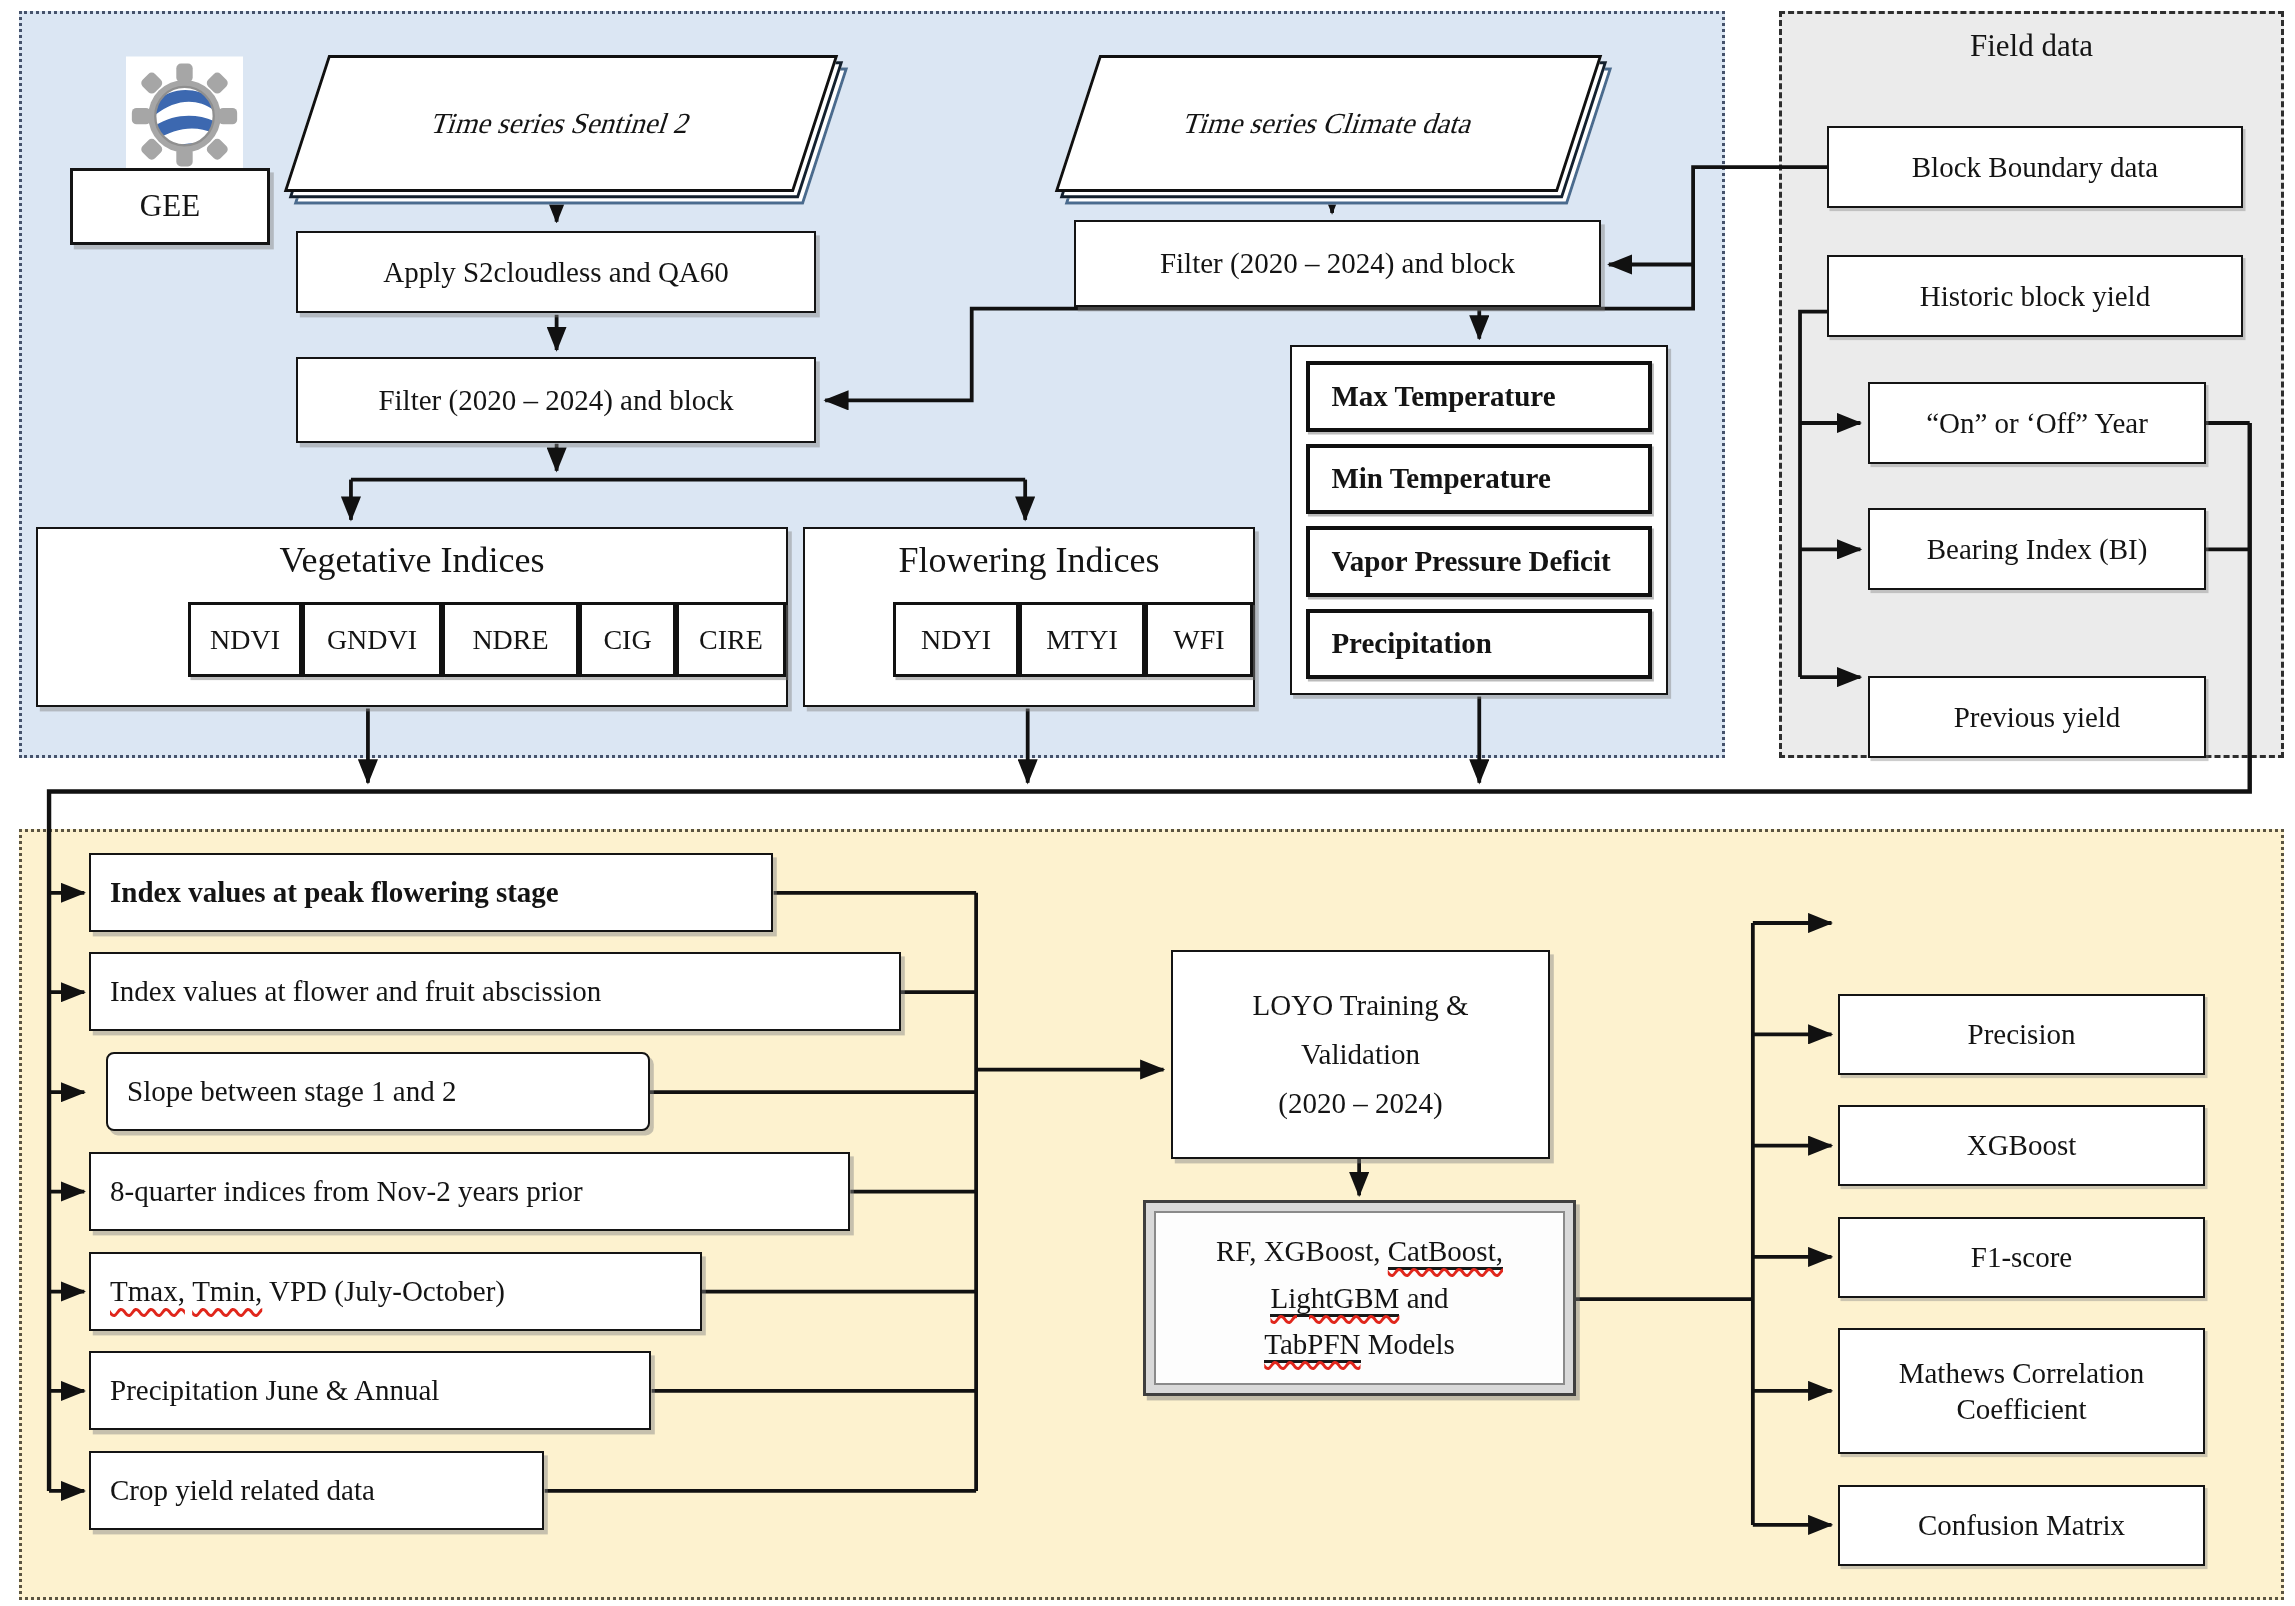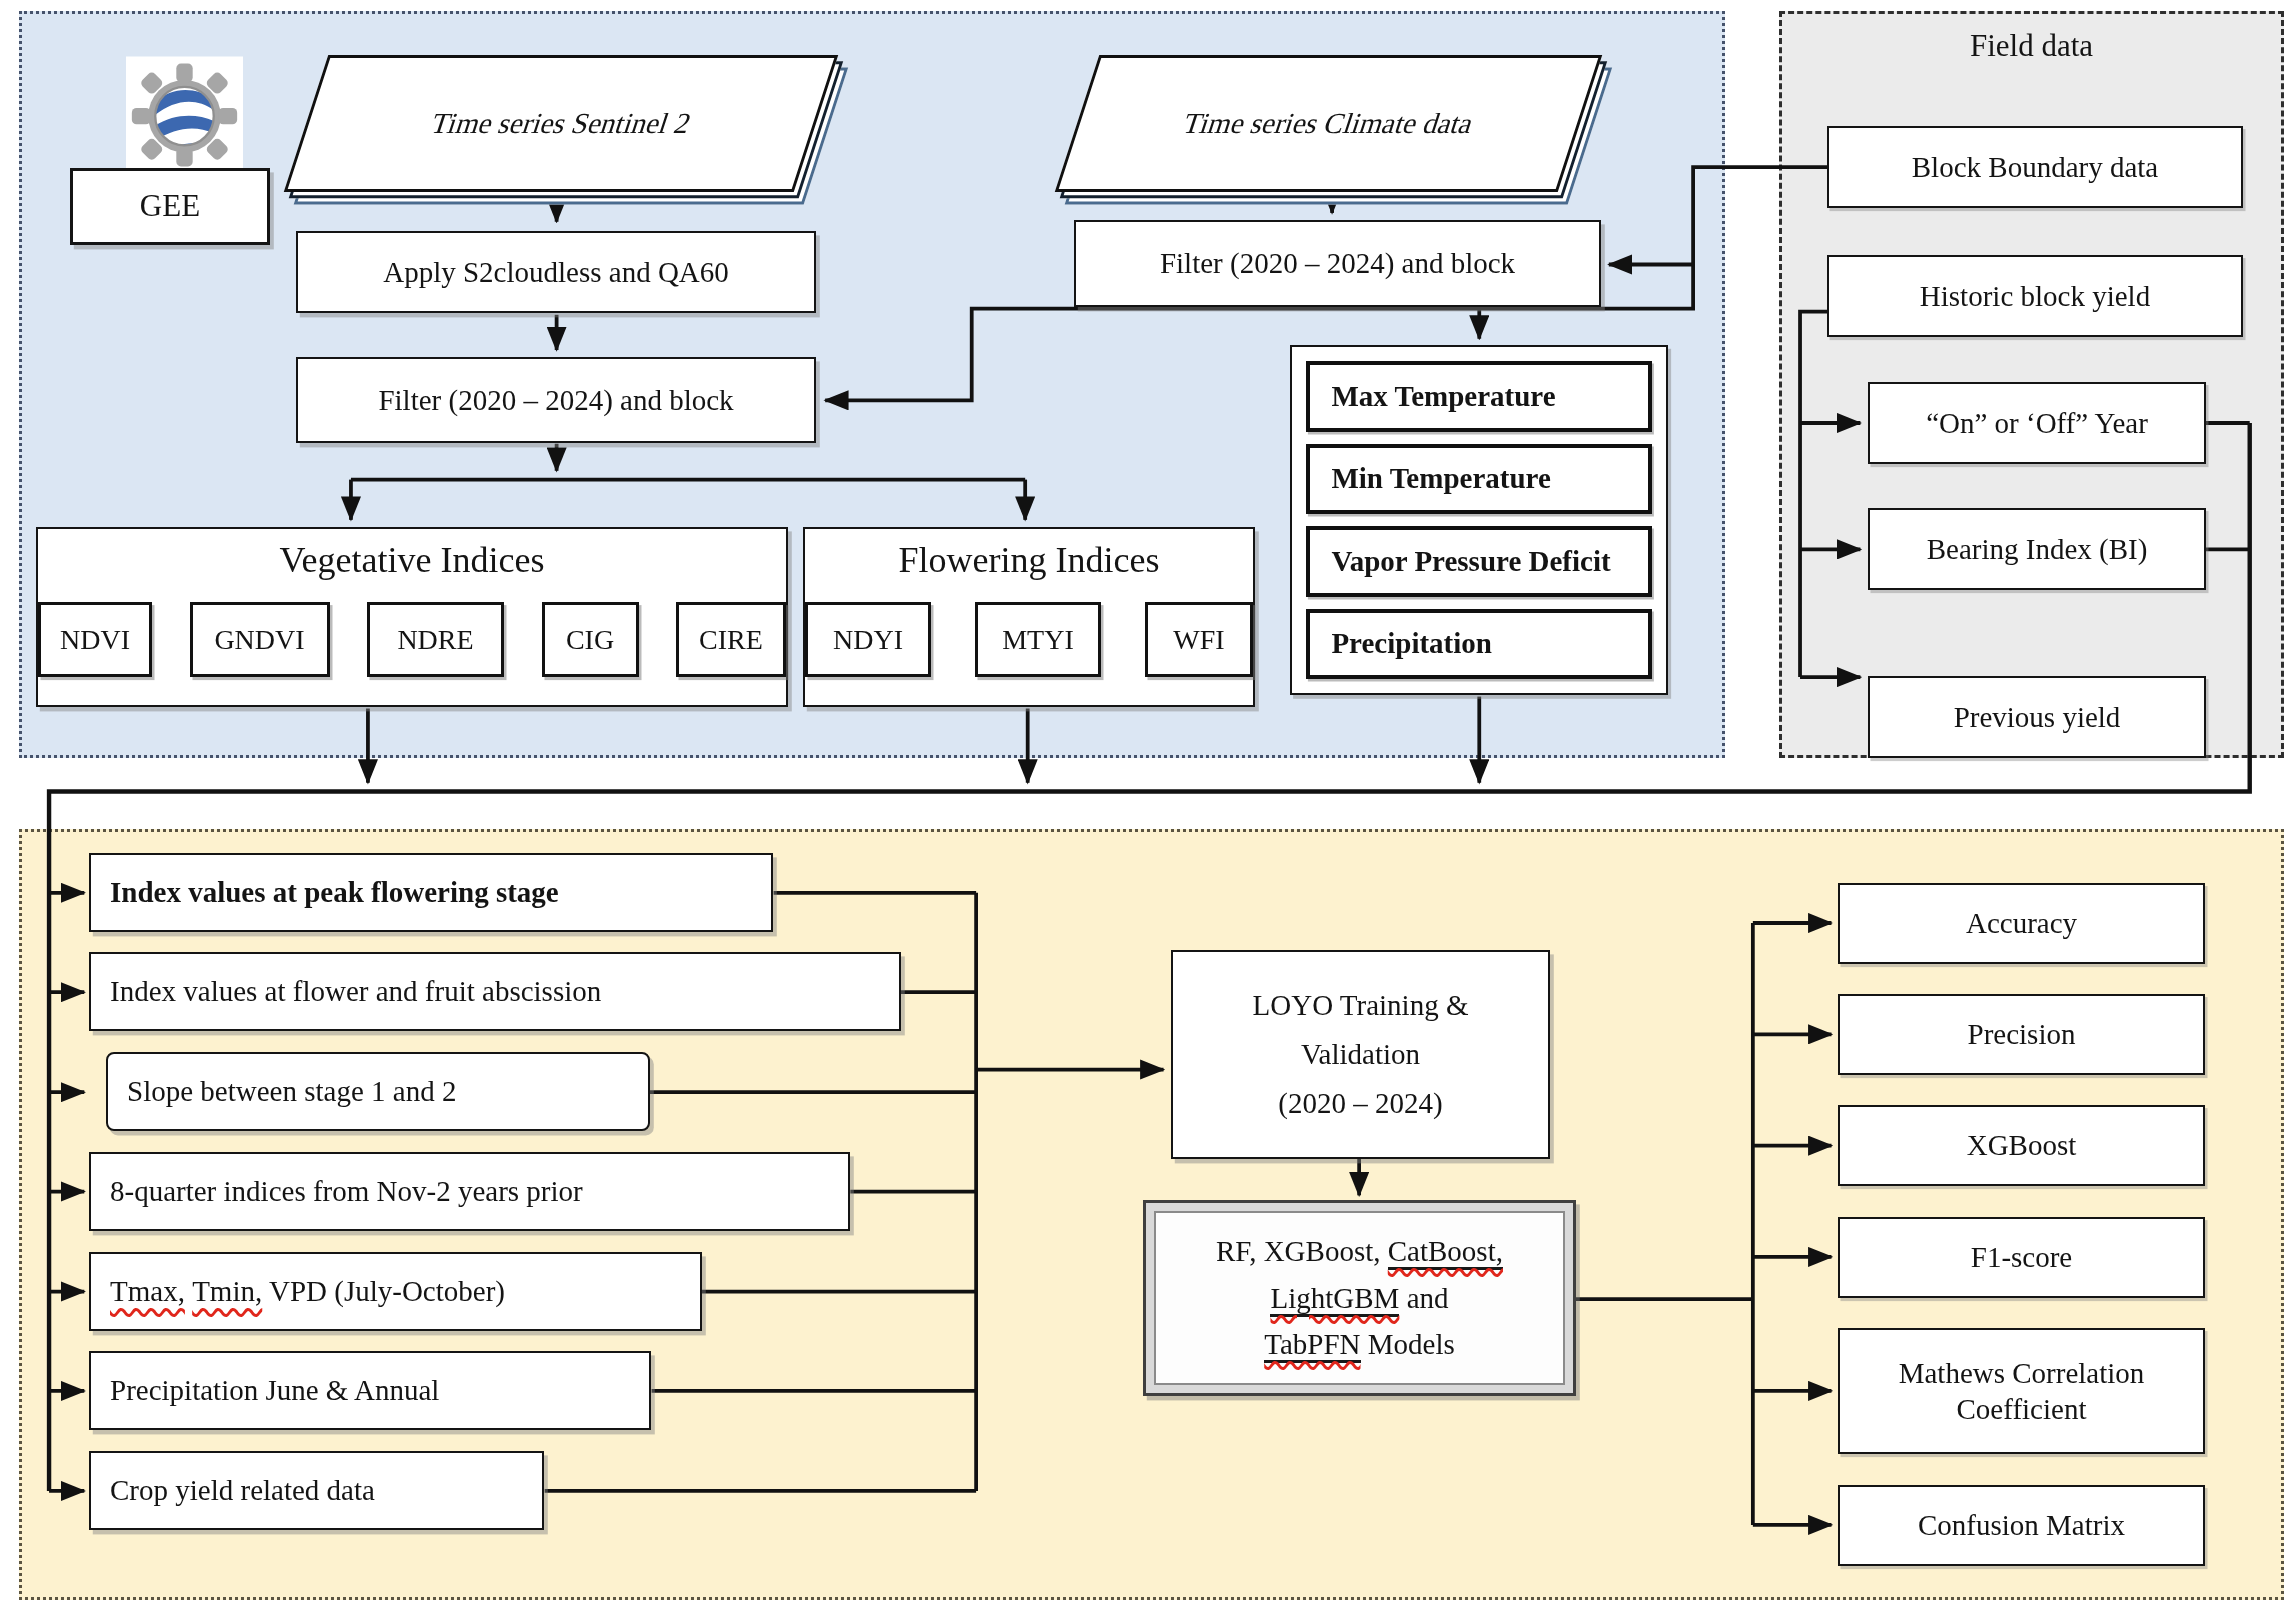--- a/index.html
+++ b/index.html
@@ -15,21 +15,21 @@
   .box{
     position:absolute;box-sizing:border-box;background:#ffffff;border:2.5px solid #141414;
     box-shadow:3.8px 4.4px 0 rgba(130,130,130,.45);
     display:flex;align-items:center;justify-content:center;text-align:center;
     font-size:29px;line-height:1.25;z-index:10;
   }
   .box.leftalign{justify-content:flex-start;text-align:left;padding-left:19px;padding-right:8.8px;}
   .box.thin{box-shadow:2.5px 3.1px 0 rgba(130,130,130,.4);}
   .gtitle{font-size:36px;text-align:center;padding-top:8.8px;}
   .ptitle{position:absolute;width:100%;text-align:center;top:17.6px;font-size:31px;z-index:10;}
-  .idxrow{position:absolute;left:0;right:0;display:flex;justify-content:space-between;gap:15px;}
+  .idxrow{position:absolute;left:0;right:0;display:flex;justify-content:flex-end;}
   .idx{
     box-sizing:border-box;background:#fff;border:3.8px solid #111;box-shadow:2.5px 3.1px 0 rgba(120,120,120,.5);
     height:75px;display:flex;align-items:center;justify-content:center;font-size:28px;
   }
   .cstack{position:absolute;box-sizing:border-box;background:#fff;border:2.5px solid #141414;box-shadow:3.1px 3.8px 0 rgba(130,130,130,.45);display:flex;flex-direction:column;gap:12px;padding:14px;z-index:10;}
   .cbox{box-sizing:border-box;height:72px;border:4.4px solid #101010;box-shadow:1.9px 2.5px 0 rgba(120,120,120,.5);background:#fff;display:flex;align-items:center;justify-content:flex-start;padding-left:21.4px;font-size:29px;}
   .para{position:absolute;z-index:10;}
   .para .lyr{position:absolute;left:0;top:0;width:100%;height:100%;box-sizing:border-box;background:#fff;border:3.1px solid #101010;transform:skewX(-18deg);}
   .para .l3{transform:skewX(-18deg) translate(14px,12.6px);border-color:#4a6b8e;}
   .para .l2{transform:skewX(-18deg) translate(7px,6.3px);border-color:#13202e;}
@@ -256,23 +256,20 @@
     <span>(2020 – 2024)</span>
   </div>
   <div class="modelframe" style="left:1143px;top:1200px;width:433px;height:196px;">
     <div class="modelinner">
       <span><span>RF, XGBoost, </span><span class="ulined sq">CatBoost,</span></span>
       <span><span class="ulined sq">LightGBM</span><span> and</span></span>
       <span><span class="ulined sq">TabPFN</span><span> Models</span></span>
     </div>
   </div>
 
-  <div class="box thin" style="left:1838px;top:883px;width:367px;height:81px;">
-    <span>Accuracy</span>
-  </div>
   <div class="box thin" style="left:1838px;top:994px;width:367px;height:81px;">
     <span>Precision</span>
   </div>
   <div class="box thin" style="left:1838px;top:1105px;width:367px;height:81px;">
     <span>XGBoost</span>
   </div>
   <div class="box thin" style="left:1838px;top:1217px;width:367px;height:81px;">
     <span>F1-score</span>
   </div>
   <div class="box thin" style="left:1838px;top:1328px;width:367px;height:126px;padding:0 27px;">

